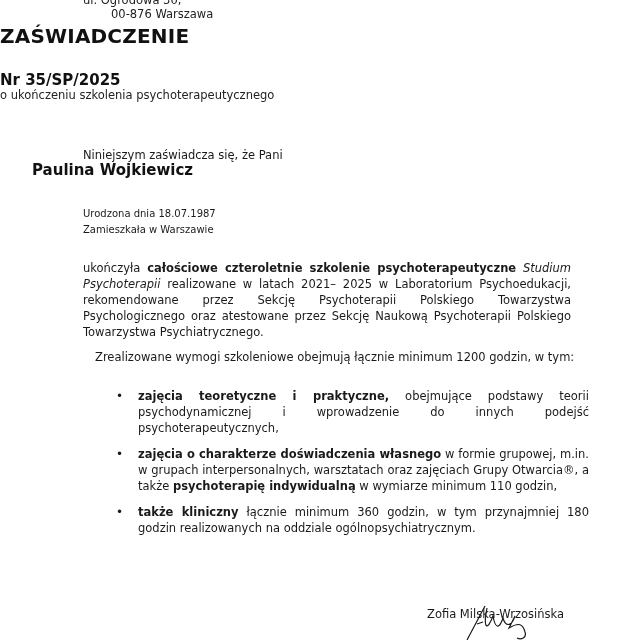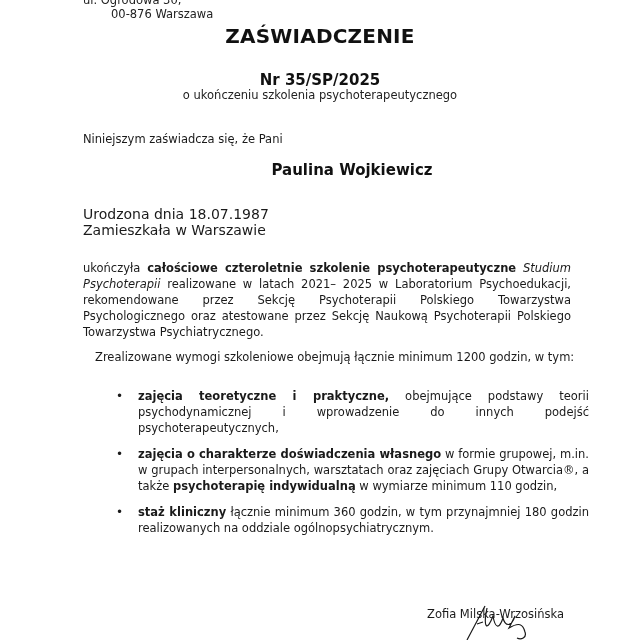--- a/index.html
+++ b/index.html
@@ -4,27 +4,27 @@
 <style>
   html, body { margin: 0; padding: 0; }
   body {
     width: 640px; height: 640px; overflow: hidden; background: #ffffff;
     font-family: "DejaVu Sans", sans-serif; color: #1a1a1a; position: relative;
   }
   .page { position: absolute; left: 0; top: 0; width: 640px; height: 640px; text-decoration: underline; }
   .addr { position: absolute; left: 83px; font-size: 11.5px; line-height: 16px; color: #222; }
   .addr .l1 { position: absolute; top: -8px; left: 0; white-space: nowrap; }
   .addr .l2 { position: absolute; top: 6px; left: 0; white-space: nowrap; margin-left: 28px; }
-  .center { position: absolute; left: 0; width: 640px; text-align: center; }
+  .center { position: absolute; left: 0; width: 640px; }
   .title { top: 24px; font-size: 20px; font-weight: bold; letter-spacing: 0.2px; color: #111; }
   .number { top: 59px; font-size: 15px; font-weight: bold; color: #111; margin-top: 12px; }
   .subtitle { top: 88px; font-size: 11.5px; color: #222; }
-  .intro { position: absolute; left: 83px; top: 132px; font-size: 11.5px; }
+  .intro { position: absolute; left: 83px; top: 148px; font-size: 11.5px; }
   .person { top: 161px; font-size: 15px; font-weight: bold; color: #111; margin-left: 32px; }
-  .born { position: absolute; left: 83px; top: 206px; font-size: 14px; line-height: 16px; }
+  .born { position: absolute; left: 83px; top: 206px; font-size: 10px; line-height: 16px; }
   .para { position: absolute; left: 83px; width: 488px; top: 260px; font-size: 11.5px; line-height: 16px; text-align: justify; }
   .req { position: absolute; left: 95px; top: 350px; font-size: 11.5px; }
   ul.bul { position: absolute; left: 100px; top: 372px; width: 473px; margin: 16px; padding: 0; list-style: none; font-size: 11.5px; line-height: 16px; }
   ul.bul li { position: relative; padding-left: 22px; text-align: justify; margin-bottom: 10px; }
   ul.bul li::before { content: "\2022"; position: absolute; left: 0; top: 0; font-size: 12px; }
   .b { font-weight: bold; }
   .i { font-style: italic; }
   .sig-name { position: absolute; left: 427px; top: 607px; font-size: 11.5px; }
   .sig-scrawl { position: absolute; left: 463px; top: 598px; }
 </style>
@@ -50,20 +50,20 @@
     <div>Zamieszkała w Warszawie</div>
   </div>
 
   <div class="para"><span>ukończyła </span><span class="b">całościowe czteroletnie szkolenie psychoterapeutyczne</span><span> </span><span class="i">Studium Psychoterapii</span><span> realizowane w latach 2021– 2025 w Laboratorium Psychoedukacji, rekomendowane przez Sekcję Psychoterapii Polskiego Towarzystwa Psychologicznego oraz atestowane przez Sekcję Naukową Psychoterapii Polskiego Towarzystwa Psychiatrycznego.</span></div>
 
   <div class="req">Zrealizowane wymogi szkoleniowe obejmują łącznie minimum 1200 godzin, w tym:</div>
 
   <ul class="bul">
     <li><span class="b">zajęcia teoretyczne i praktyczne,</span><span> obejmujące podstawy teorii psychodynamicznej i wprowadzenie do innych podejść psychoterapeutycznych,</span></li>
     <li><span class="b">zajęcia o charakterze doświadczenia własnego</span><span> w formie grupowej, m.in. w grupach interpersonalnych, warsztatach oraz zajęciach Grupy Otwarcia®, a także </span><span class="b">psychoterapię indywidualną</span><span> w wymiarze minimum 110 godzin,</span></li>
-    <li><span class="b">staż kliniczny</span><span> łącznie minimum 360 godzin, w tym przynajmniej 180 godzin realizowanych na oddziale ogólnopsychiatrycznym.</span></li>
+    <li><span class="b">także kliniczny</span><span> łącznie minimum 360 godzin, w tym przynajmniej 180 godzin realizowanych na oddziale ogólnopsychiatrycznym.</span></li>
   </ul>
 
   <div class="sig-name">Zofia Milska-Wrzosińska</div>
   <svg class="sig-scrawl" width="80" height="44" viewBox="0 0 80 44">
     <path d="M4 42 L22 8 M14 26 L20 24 M24 10 C 20 30, 24 34, 30 18 C 32 30, 36 32, 40 20 C 42 28, 48 30, 52 18 L 46 30 C 56 24, 60 26, 62 34 C 64 40, 58 42, 54 40" fill="none" stroke="#1a1a1a" stroke-width="1.2"></path>
   </svg>
 </div>
 
 </body></html>

